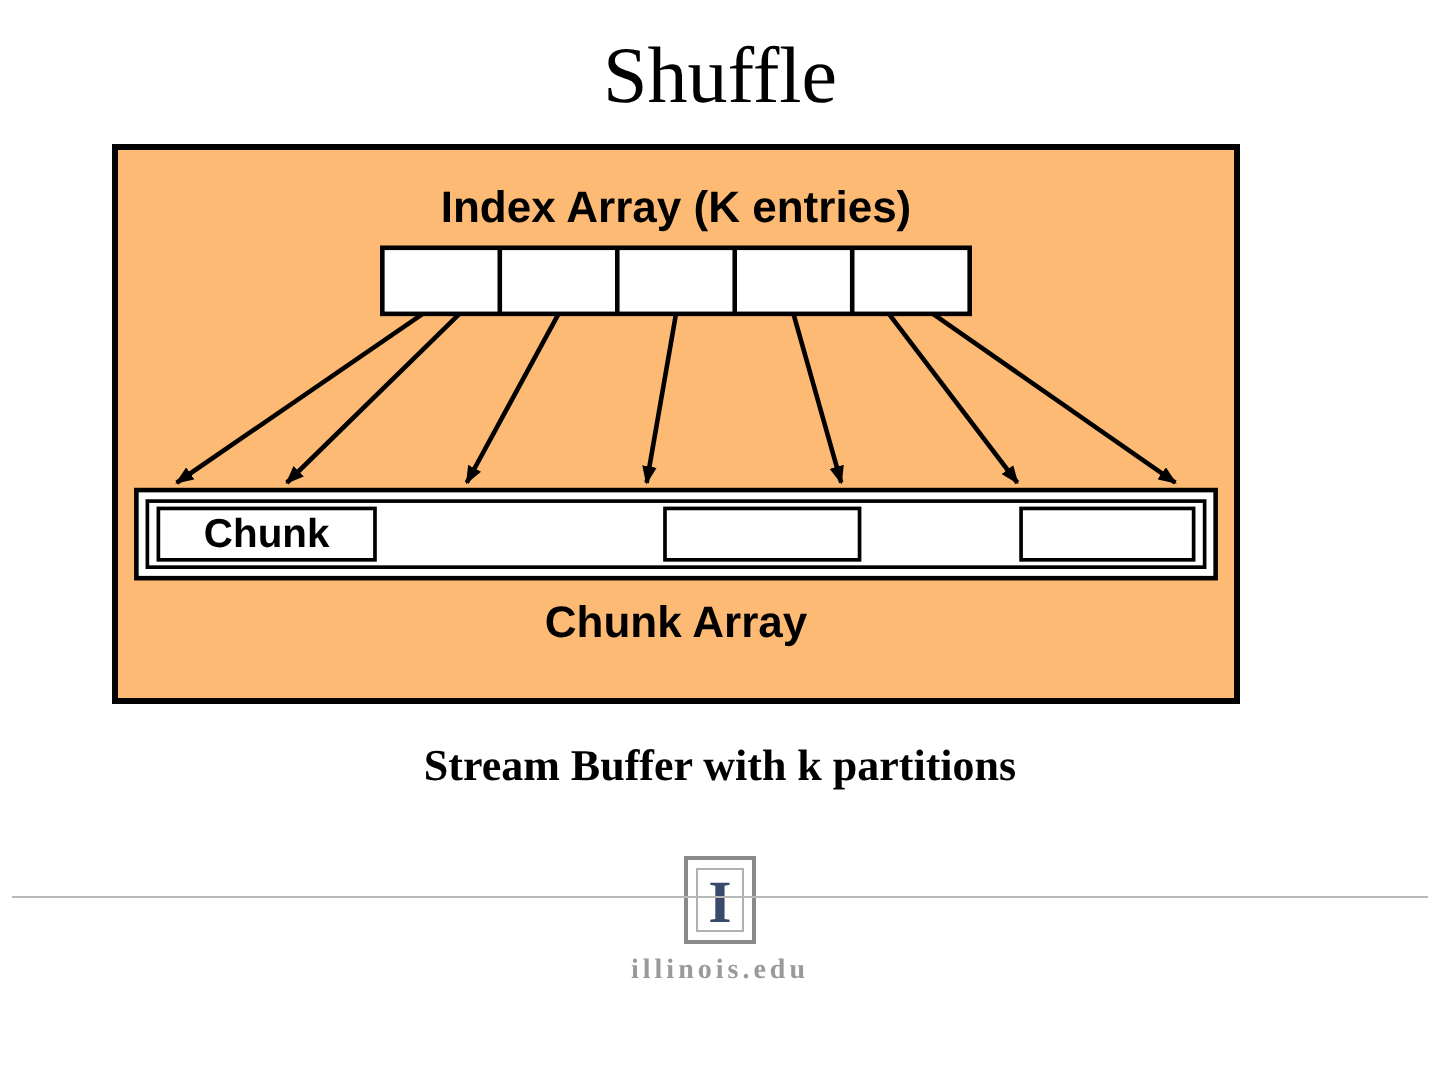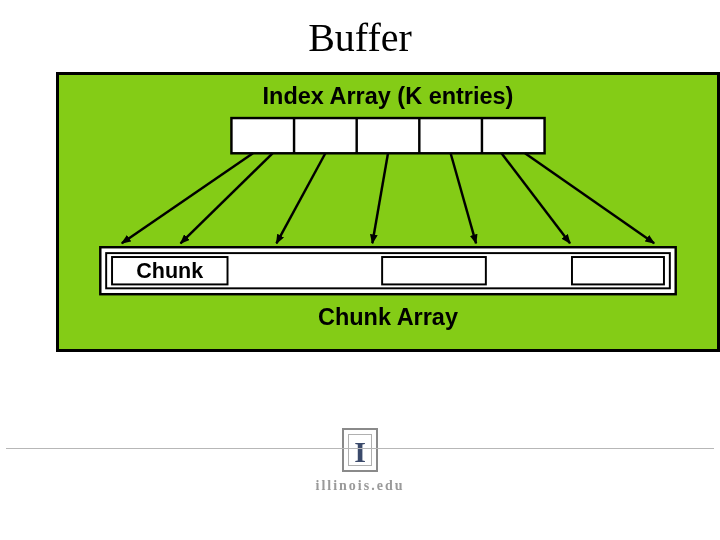--- a/index.html
+++ b/index.html
@@ -1,34 +1,34 @@
 <!DOCTYPE html>
 <html><head>
 <meta charset="utf-8">
 <style>
   * { box-sizing: border-box; margin: 0; padding: 0; }
   html, body { width: 720px; height: 540px; background: #fff; font-family: Georgia, 'Times New Roman', serif; }
   .slide { width: 720px; height: 540px; position: relative; }
   .title { font-size: 40px; text-align: center; padding-top: 14px; font-family: Garamond, Georgia, serif; color: #000; }
-  .diagram-frame { position: absolute; left: 56px; top: 72px; width: 664px; height: 280px; border: 3px solid #000; background: #84cc16; }
+  .diagram-frame { position: absolute; left: 56px; top: 72px; width: 564px; height: 280px; border: 3px solid #000; background: #fdba74; }
   .svg-wrap { width: 100%; height: 100%; }
   .caption { position: absolute; left: 0; width: 720px; top: 370px; text-align: center; font-size: 22px; font-weight: bold; font-family: Garamond, Georgia, serif; }
   .footer-rule { position: absolute; top: 448px; left: 6px; width: 708px; height: 0; border-top: 1px solid #b7b7b7; }
   .logo-area { position: absolute; top: 428px; left: 0; width: 720px; text-align: center; }
   .logo-box { display: inline-block; width: 36px; height: 44px; border: 2px solid #8a8a8a; background: #fff; position: relative; }
   .logo-box::before { content: ""; position: absolute; inset: 4px; border: 1px solid #b0b0b0; }
   .logo-i { position: absolute; left: 0; top: 0; width: 100%; text-align: center; font-family: Georgia, serif; font-weight: bold; font-size: 30px; color: #3b4a6b; line-height: 44px; }
   .footer-text { position: absolute; top: 478px; left: 0; width: 720px; text-align: center; font-family: Georgia, serif; font-size: 14px; letter-spacing: 2px; color: #9a9a9a; font-weight: bold; }
 </style>
 </head>
 <body>
 
 <div class="slide">
 
-  <div class="title">Buffer</div>
+  <div class="title">Shuffle</div>
 
   <div class="diagram-frame">
     <svg class="svg-wrap" viewBox="0 0 608 280">
       <defs>
         <marker id="arrowhead" markerWidth="10" markerHeight="8" refX="9" refY="4" orient="auto" markerUnits="userSpaceOnUse">
           <polygon points="0 0, 10 4, 0 8" fill="#000"></polygon>
         </marker>
       </defs>
 
       <text x="304" y="30" text-anchor="middle" font-family="Arial, sans-serif" font-size="24" font-weight="bold" fill="#000">Index Array (K entries)</text>
@@ -59,20 +59,21 @@
         <rect x="298" y="186" width="106" height="28" fill="#fff" stroke="#000" stroke-width="2"></rect>
         <rect x="492" y="186" width="94" height="28" fill="#fff" stroke="#000" stroke-width="2"></rect>
       </g>
 
       <text x="81" y="207" text-anchor="middle" font-family="Arial, sans-serif" font-size="22" font-weight="bold" fill="#000">Chunk</text>
 
       <text x="304" y="256" text-anchor="middle" font-family="Arial, sans-serif" font-size="24" font-weight="bold" fill="#000">Chunk Array</text>
     </svg>
   </div>
 
+  <div class="caption">Stream Buffer with k partitions</div>
 
   <div class="logo-area">
     <span class="logo-box">
       <span class="logo-i">I</span>
     </span>
   </div>
 
   <div class="footer-rule"></div>
 
   <div class="footer-text">illinois.edu</div>

